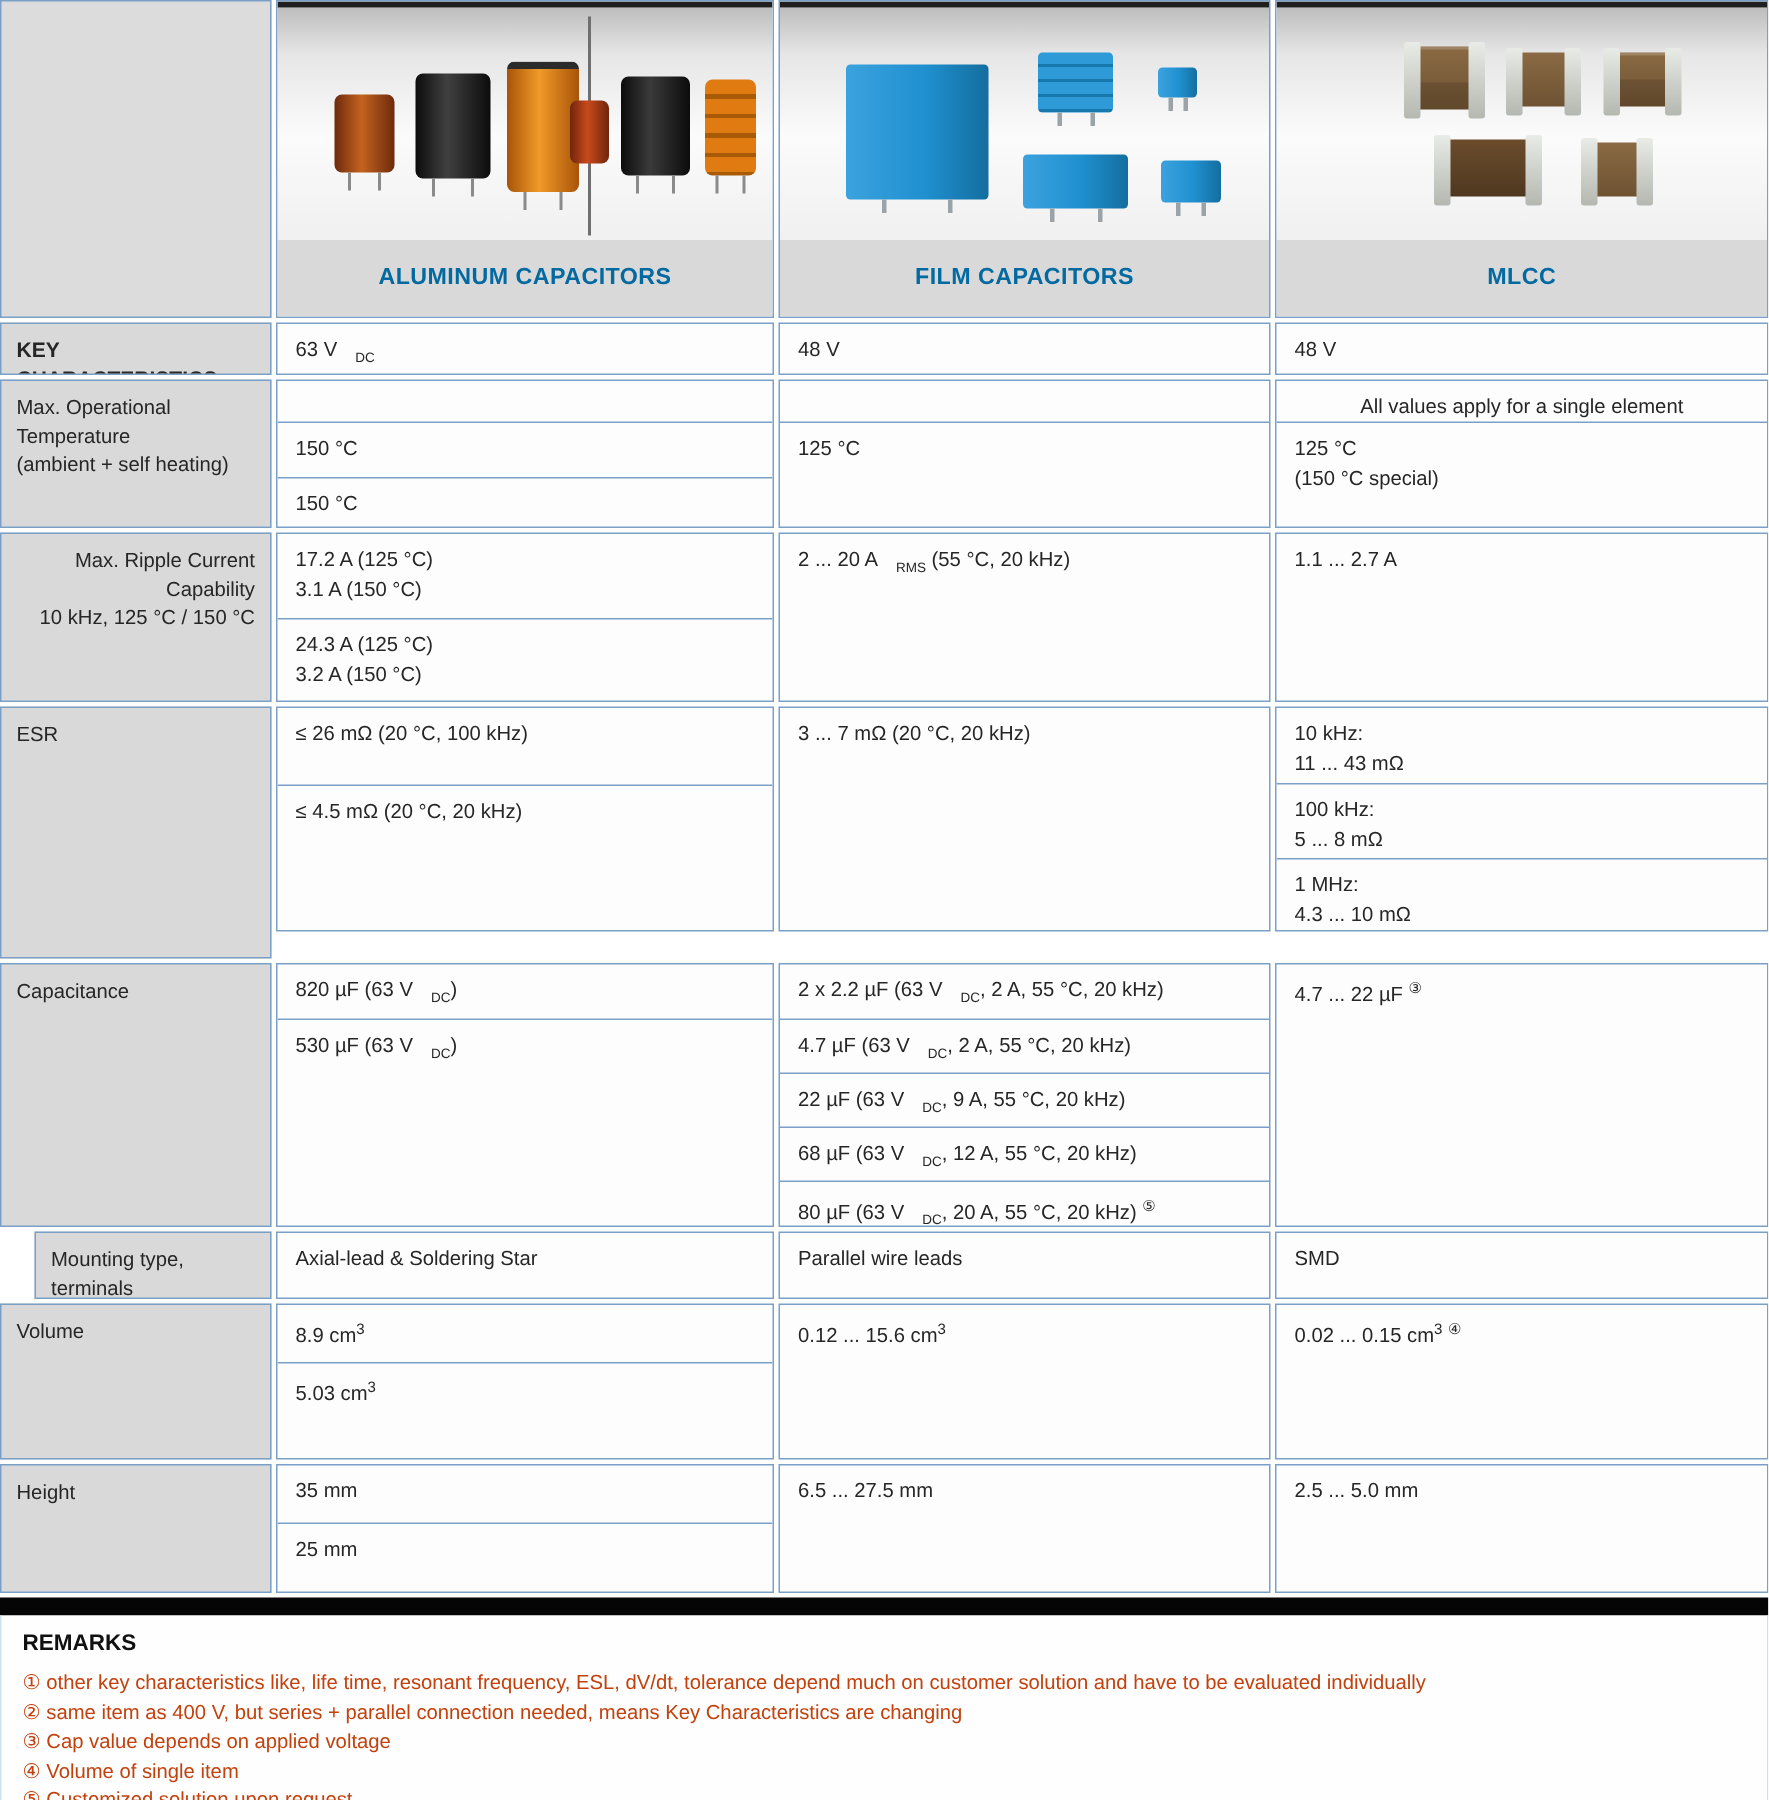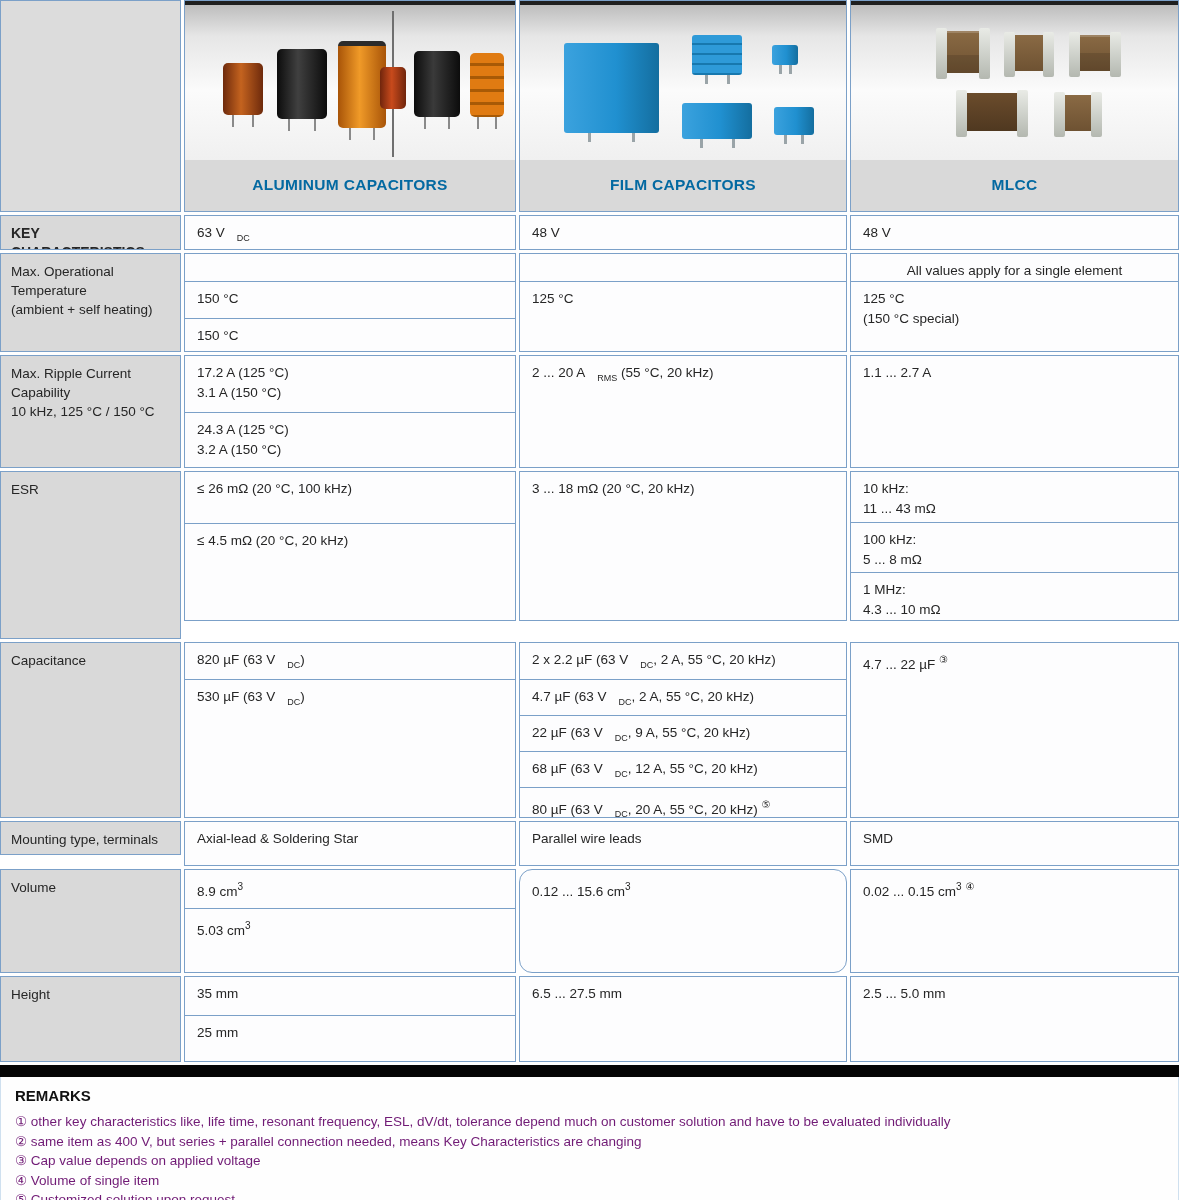--- a/index.html
+++ b/index.html
@@ -58,21 +58,21 @@
   .mc1{left:88px;top:26px;width:48px;height:42px;}
   .mc2{left:156px;top:30px;width:44px;height:36px;}
   .mc3{left:221px;top:30px;width:46px;height:36px;}
   .mc4{left:108px;top:88px;width:66px;height:38px;background:linear-gradient(180deg,#6b4c2c,#4f3820);}
   .mc5{left:206px;top:90px;width:42px;height:36px;}
 
   
   .blackbar{height:12px;background:#050505;}
   .remarks{box-sizing:border-box;height:132px;background:#fefefe;border-left:1px solid #cfe0ef;border-right:1px solid #cfe0ef;padding:10px 14px 0 14px;}
   .remarks-title{font-weight:bold;font-size:15px;color:#111;margin-bottom:8px;}
-  .remark-item{font-size:13.5px;line-height:19.5px;color:#701a75;}
+  .remark-item{font-size:13.5px;line-height:19.5px;color:#c2410c;}
   .bottomstrip{height:12px;background:#cfe0ef;border-top:1px solid #7ba0c8;}
 </style>
 </head>
 <body>
 
 <div class="page">
 
   <div class="trow">
     <div class="cell head-blank" style="height:212px"></div>
 
@@ -135,40 +135,40 @@
         <div class="cell" style="height: 99px;">
           <div class="sub" style="height: 27px;"></div>
           <div class="sub grow">125 °C</div>
         </div>
         <div class="cell" style="height: 99px;">
           <div class="sub" style="height: 27px; text-align: center;">All values apply for a single element</div>
           <div class="sub grow">125 °C<br>(150 °C special)</div>
         </div>
       </div>
       <div class="trow">
-        <div class="cell label-cell" style="height: 113px;">Max. Ripple Current Capability<br>10 kHz, 125 °C / 150 °C</div>
+        <div class="cell label-cell" style="height: 113px; text-align: right;">Max. Ripple Current Capability<br>10 kHz, 125 °C / 150 °C</div>
         <div class="cell" style="height: 113px;">
           <div class="sub" style="height: 56px;">17.2 A (125 °C)<br>3.1 A (150 °C)</div>
           <div class="sub grow">24.3 A (125 °C)<br>3.2 A (150 °C)</div>
         </div>
         <div class="cell" style="height: 113px;">
           <div class="sub grow">2 ... 20 A<sub>RMS</sub> (55 °C, 20 kHz)</div>
         </div>
         <div class="cell" style="height: 113px;">
           <div class="sub grow">1.1 ... 2.7 A</div>
         </div>
       </div>
       <div class="trow">
         <div class="cell label-cell" style="height: 168px;">ESR</div>
         <div class="cell" style="height: 150px; justify-content: space-between;">
           <div class="sub" style="height: 51px;">≤ 26 mΩ (20 °C, 100 kHz)</div>
           <div class="sub grow">≤ 4.5 mΩ (20 °C, 20 kHz)</div>
         </div>
         <div class="cell" style="height: 150px;">
-          <div class="sub grow">3 ... 18 mΩ (20 °C, 20 kHz)</div>
+          <div class="sub grow">3 ... 7 mΩ (20 °C, 20 kHz)</div>
         </div>
         <div class="cell" style="height: 150px;">
           <div class="sub" style="height: 50px;">10 kHz:<br>11 ... 43 mΩ</div>
           <div class="sub" style="height: 50px;">100 kHz:<br>5 ... 8 mΩ</div>
           <div class="sub grow">1 MHz:<br>4.3 ... 10 mΩ</div>
         </div>
       </div>
       <div class="trow">
         <div class="cell label-cell" style="height: 176px;">Capacitance</div>
         <div class="cell" style="height: 176px;">
@@ -180,38 +180,38 @@
           <div class="sub" style="height: 36px;">4.7 µF (63 V<sub>DC</sub>, 2 A, 55 °C, 20 kHz)</div>
           <div class="sub" style="height: 36px;">22 µF (63 V<sub>DC</sub>, 9 A, 55 °C, 20 kHz)</div>
           <div class="sub" style="height: 36px;">68 µF (63 V<sub>DC</sub>, 12 A, 55 °C, 20 kHz)</div>
           <div class="sub grow">80 µF (63 V<sub>DC</sub>, 20 A, 55 °C, 20 kHz) <sup>⑤</sup></div>
         </div>
         <div class="cell" style="height: 176px;">
           <div class="sub grow">4.7 ... 22 µF <sup>③</sup></div>
         </div>
       </div>
       <div class="trow">
-        <div class="cell label-cell" style="height: 34px;">Mounting type, terminals</div>
+        <div class="cell label-cell" style="height: 45px; margin-left: 23px;">Mounting type, terminals</div>
         <div class="cell" style="height: 45px;">
           <div class="sub grow">Axial-lead &amp; Soldering Star</div>
         </div>
         <div class="cell" style="height: 45px;">
           <div class="sub grow">Parallel wire leads</div>
         </div>
         <div class="cell" style="height: 45px;">
           <div class="sub grow">SMD</div>
         </div>
       </div>
       <div class="trow">
         <div class="cell label-cell" style="height: 104px;">Volume</div>
         <div class="cell" style="height: 104px;">
           <div class="sub" style="height: 38px;">8.9 cm<sup>3</sup></div>
           <div class="sub grow">5.03 cm<sup>3</sup></div>
         </div>
-        <div class="cell" style="height: 104px; border-radius: 13px;">
+        <div class="cell" style="height: 104px;">
           <div class="sub grow">0.12 ... 15.6 cm<sup>3</sup></div>
         </div>
         <div class="cell" style="height: 104px;">
           <div class="sub grow">0.02 ... 0.15 cm<sup>3</sup> <sup>④</sup></div>
         </div>
       </div>
       <div class="trow">
         <div class="cell label-cell" style="height: 86px;">Height</div>
         <div class="cell" style="height: 86px;">
           <div class="sub" style="height: 38px;">35 mm</div>

